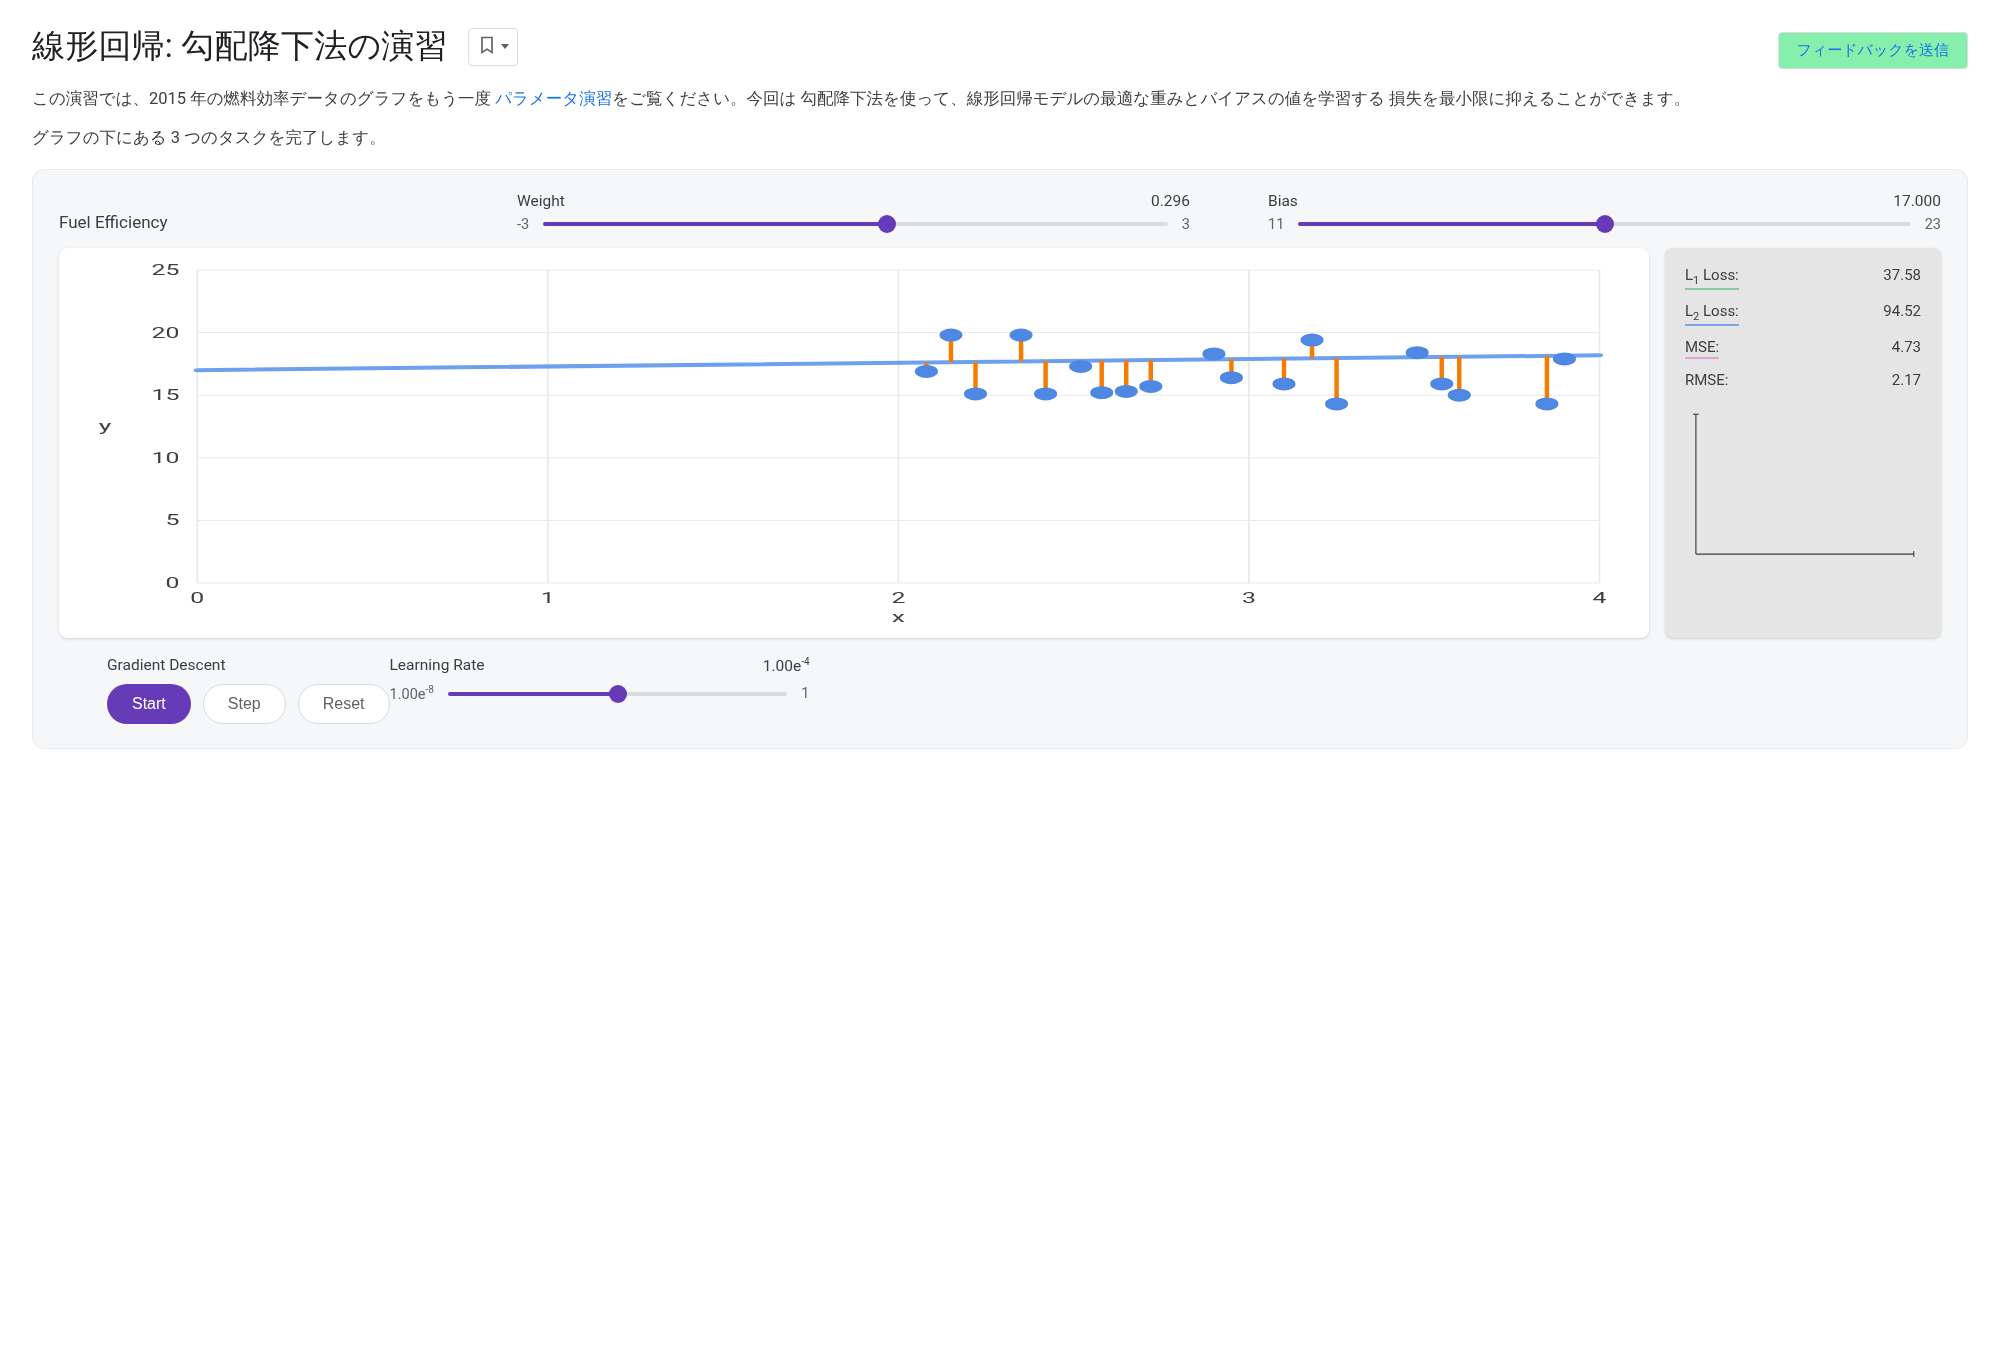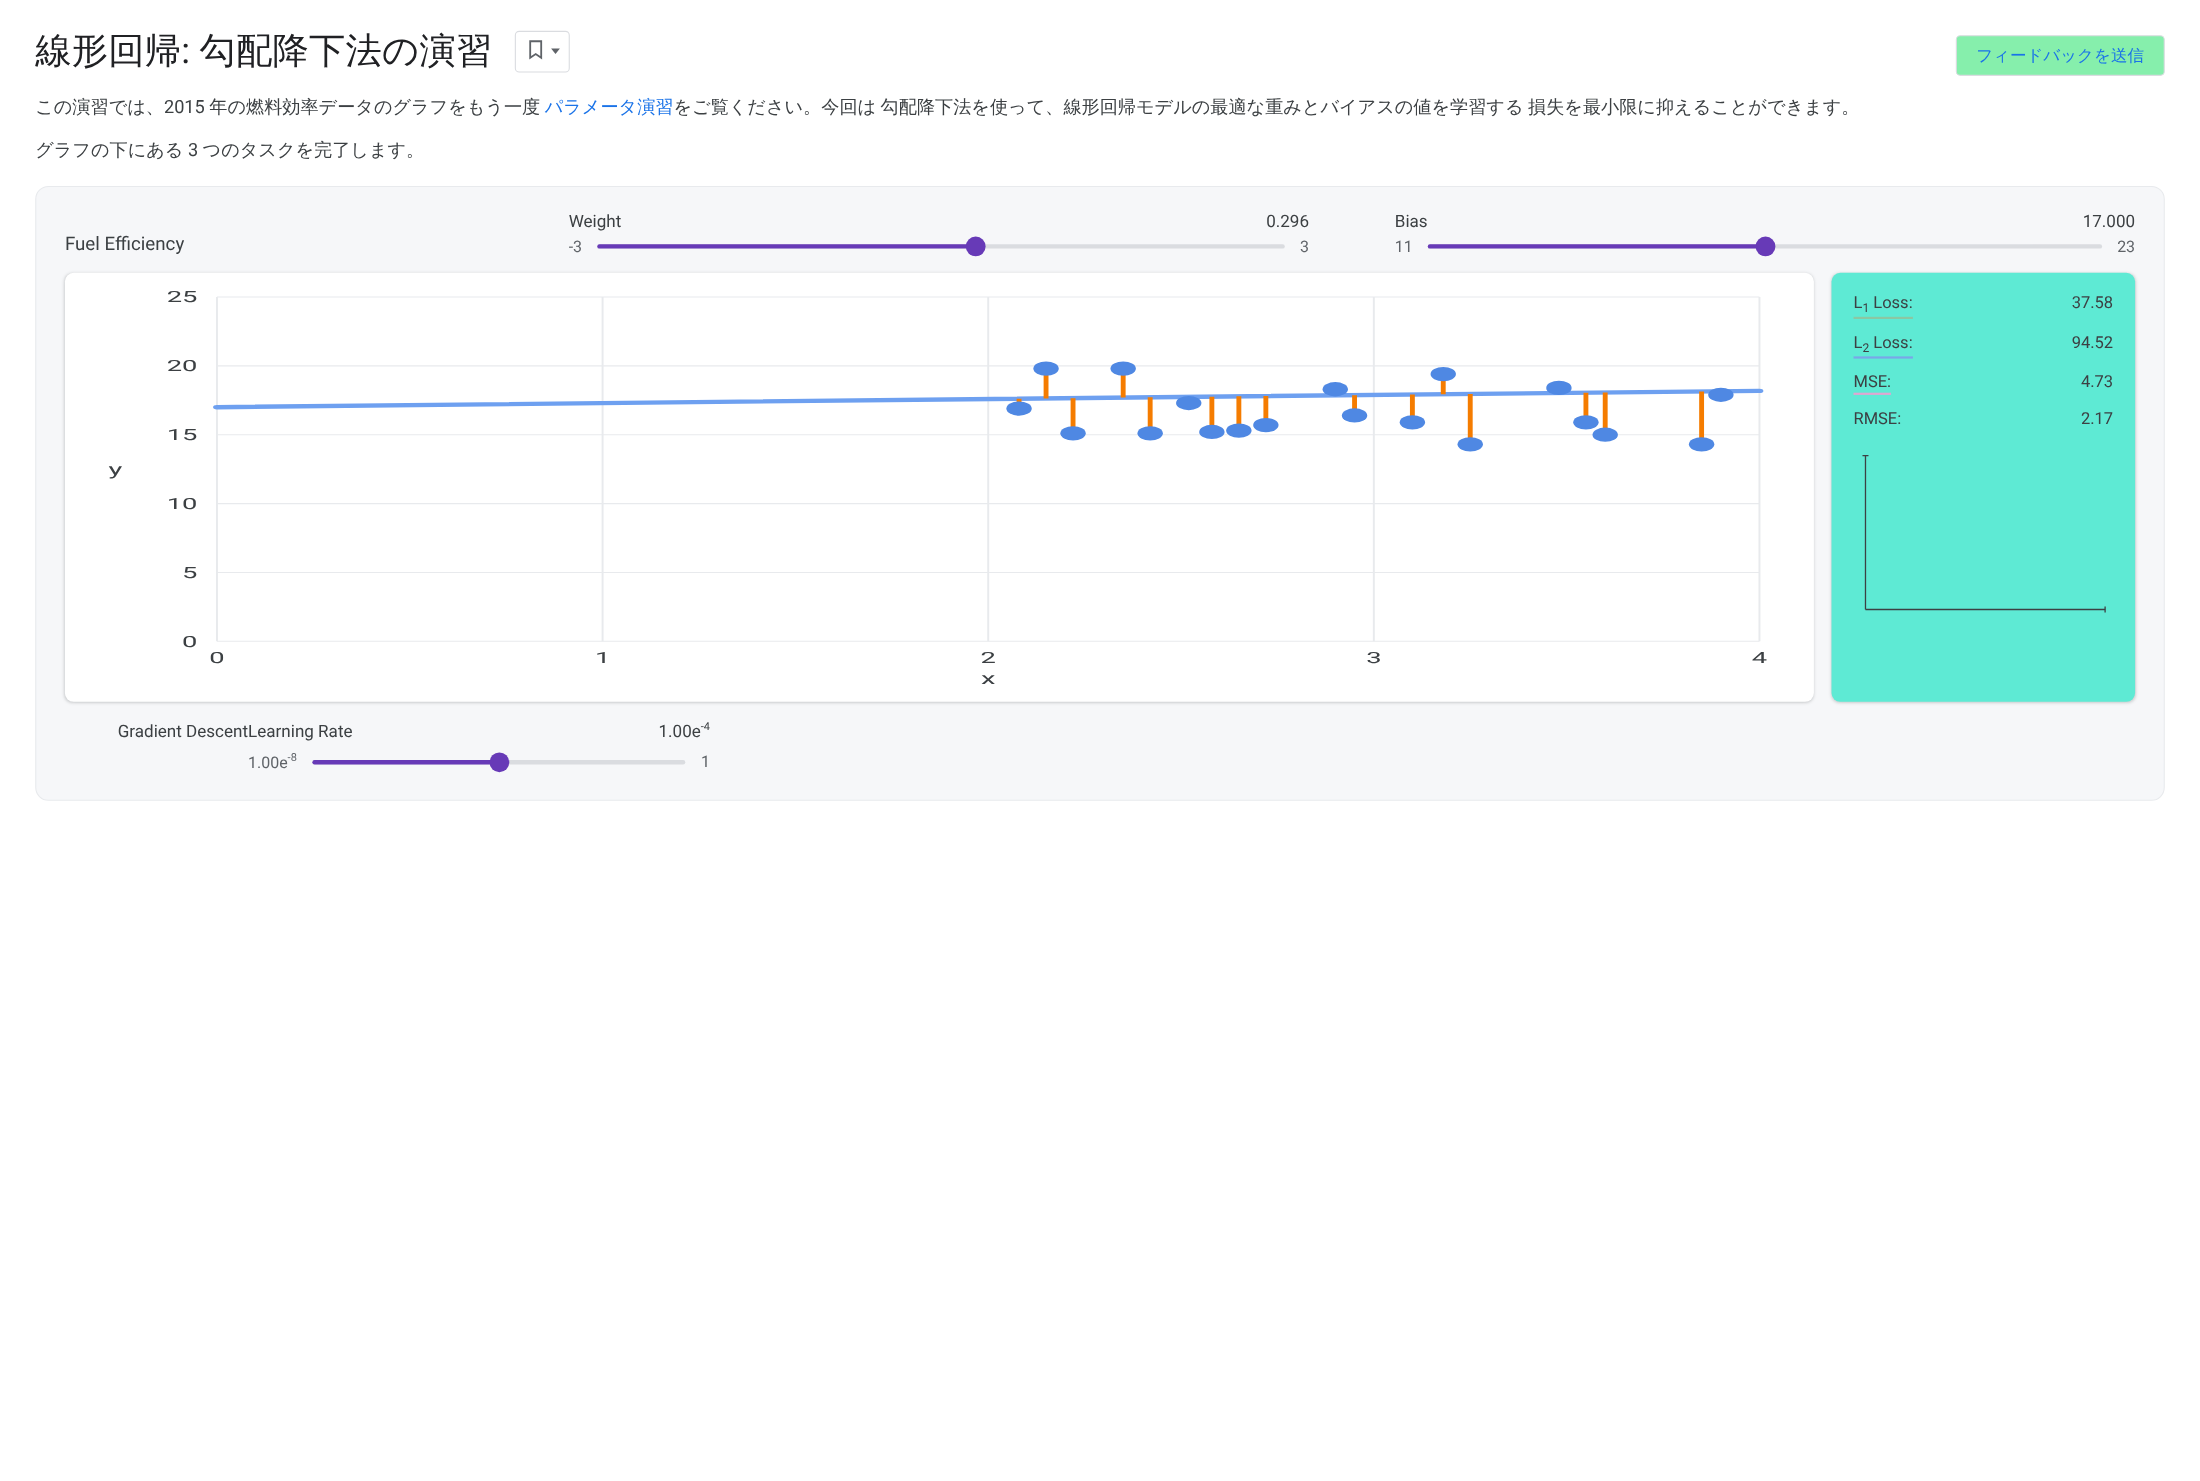--- a/index.html
+++ b/index.html
@@ -46,21 +46,21 @@
   .slider-fill { position:absolute; left:0; top:50%; height:4px; background:#673ab7; border-radius:4px; transform:translateY(-50%);}
   .slider-thumb { position:absolute; top:50%; width:18px; height:18px; background:#673ab7; border-radius:50%; transform:translate(-50%,-50%); cursor:pointer;}
   .mid-row { display:flex; gap:16px; }
   .chart-card {
     flex:1; background:#fff; border-radius:8px;
     box-shadow:0 1px 3px rgba(60,64,67,.15), 0 1px 2px rgba(60,64,67,.08);
     padding:10px 14px 6px 14px;
     position:relative;
   }
   .metrics-card {
-    width:276px; background:#5eead4; border-radius:8px;
+    width:276px; background:#e5e5e5; border-radius:8px;
     box-shadow:0 1px 3px rgba(60,64,67,.15), 0 1px 2px rgba(60,64,67,.08);
     padding:18px 20px;
   }
   .metric-row { display:flex; justify-content:space-between; font-size:15px; margin-bottom:12px; color:#3c4043;}
   .metric-label { position:relative; }
   .underline-green { border-bottom:2px solid #8bc7a3; padding-bottom:1px;}
   .underline-blue  { border-bottom:2px solid #7aa6e8; padding-bottom:1px;}
   .underline-pink  { border-bottom:2px solid #e0a6d1; padding-bottom:1px;}
   .sub { font-size:11px; vertical-align:sub;}
   .mini-plot { margin-top:4px; }
@@ -238,20 +238,25 @@
           <line x1="9" y1="6" x2="15" y2="6"></line>
           <line x1="252" y1="157" x2="252" y2="163"></line>
         </svg>
       </div>
     </div>
   </div>
 
   <div class="bottom-controls">
     <div class="gd-group">
       <div class="gd-label">Gradient Descent</div>
+      <div class="btn-row">
+        <button class="pill primary">Start</button>
+        <button class="pill outline">Step</button>
+        <button class="pill outline">Reset</button>
+      </div>
     </div>
     <div class="lr-group">
       <div class="lr-head">
         <span>Learning Rate</span>
         <span><span>1.00e</span><span class="sup">-4</span></span>
       </div>
       <div class="slider-row">
         <span><span>1.00e</span><span class="sup">-8</span></span>
         <div class="slider-track">
           <div class="slider-rail"></div>

